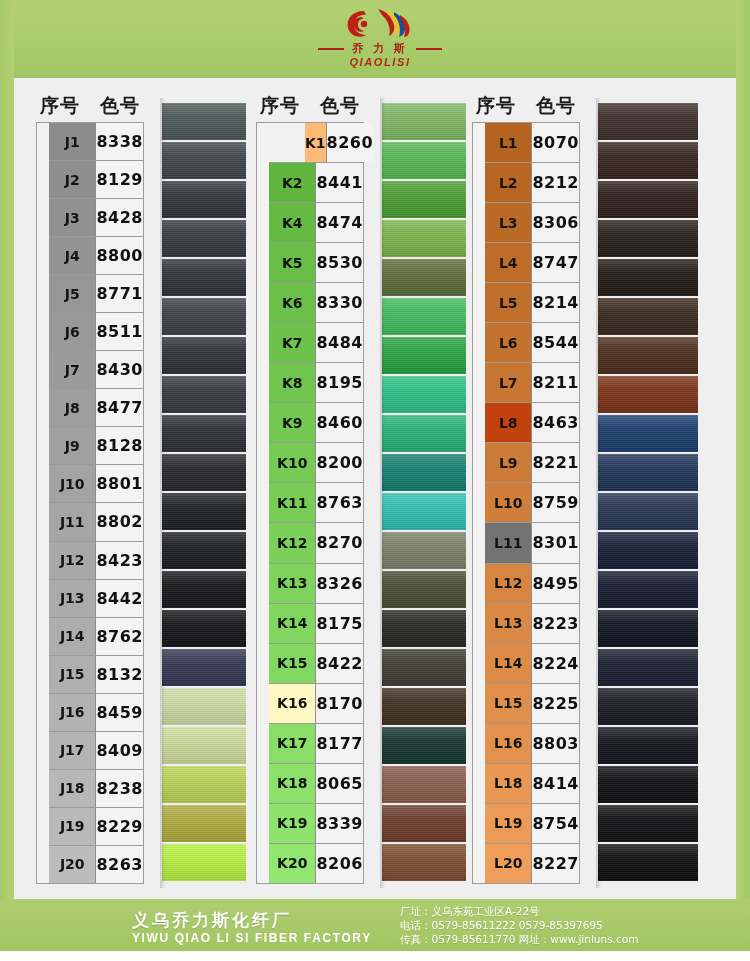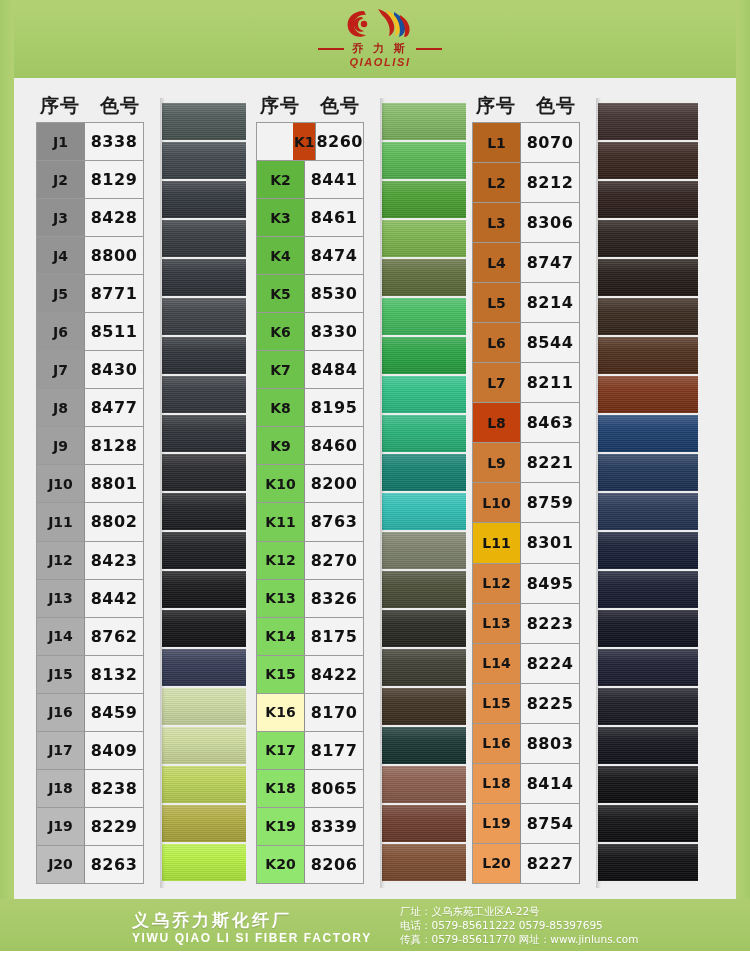--- a/index.html
+++ b/index.html
@@ -98,21 +98,21 @@
   }
   .col-head .h.idx { width: 60px; }
   .col-head .h.code { width: 70px; }
 
   
   .label-strip {
     position: absolute; left: 14px; top: 44px;
     width: 108px; height: 762px;
     background: #f2f2f2;
     border: 1px solid #9b9b9b;
-    display: flex; flex-direction: column;
+    display: flex; flex-direction: column; padding-left: 12px;
   }
   .lrow {
     flex: 1 1 0;
     display: flex;
     border-bottom: 1px solid #9a9a9a;
   }
   .lrow:last-child { border-bottom: none; }
   .lrow .idx {
     width: 48px;
     display: flex; align-items: center; justify-content: center;
@@ -401,30 +401,26 @@
       <div class="paper-shadow" style="left:138px"></div>
     </div>
 
     <div class="column" id="col-K">
       <div class="col-head">
         <span class="h idx">序号</span>
         <span class="h code">色号</span>
       </div>
       <div class="label-strip">
           <div class="lrow">
-            <div class="idx" style="background: #c2410c; margin-left: 36px;">K1</div>
+            <div class="idx" style="background: #fdba74; margin-left: 36px;">K1</div>
             <div class="code">8260</div>
           </div>
           <div class="lrow">
             <div class="idx" style="background: rgb(95, 181, 61);">K2</div>
             <div class="code">8441</div>
-          </div>
-          <div class="lrow">
-            <div class="idx" style="background: rgb(97, 183, 63);">K3</div>
-            <div class="code">8461</div>
           </div>
           <div class="lrow">
             <div class="idx" style="background: rgb(100, 186, 66);">K4</div>
             <div class="code">8474</div>
           </div>
           <div class="lrow">
             <div class="idx" style="background: rgb(103, 189, 69);">K5</div>
             <div class="code">8530</div>
           </div>
           <div class="lrow">
@@ -613,21 +609,21 @@
           </div>
           <div class="lrow">
             <div class="idx" style="background: rgb(204, 124, 55);">L9</div>
             <div class="code">8221</div>
           </div>
           <div class="lrow">
             <div class="idx" style="background: rgb(207, 127, 58);">L10</div>
             <div class="code">8759</div>
           </div>
           <div class="lrow">
-            <div class="idx" style="background: #eab308;">L11</div>
+            <div class="idx" style="background: #737373;">L11</div>
             <div class="code">8301</div>
           </div>
           <div class="lrow">
             <div class="idx" style="background: rgb(214, 134, 65);">L12</div>
             <div class="code">8495</div>
           </div>
           <div class="lrow">
             <div class="idx" style="background: rgb(217, 137, 68);">L13</div>
             <div class="code">8223</div>
           </div>

